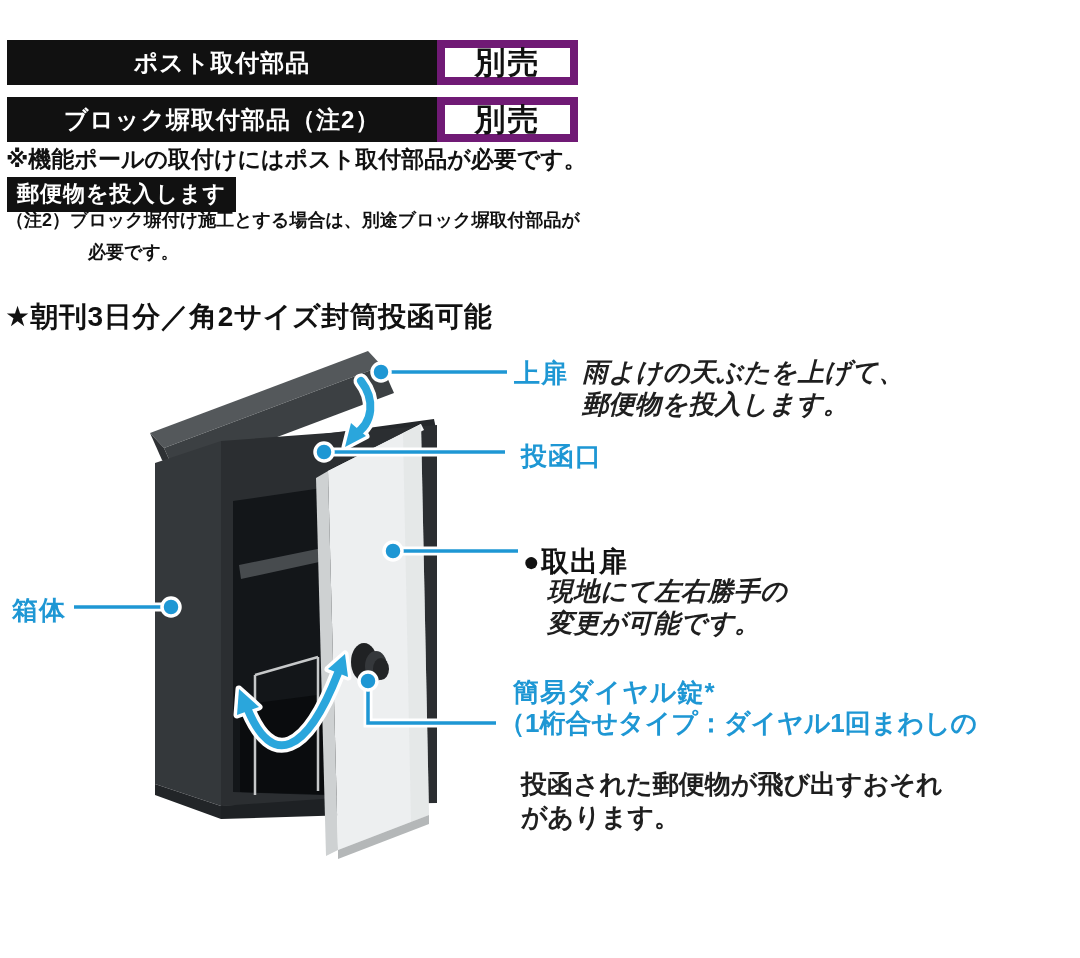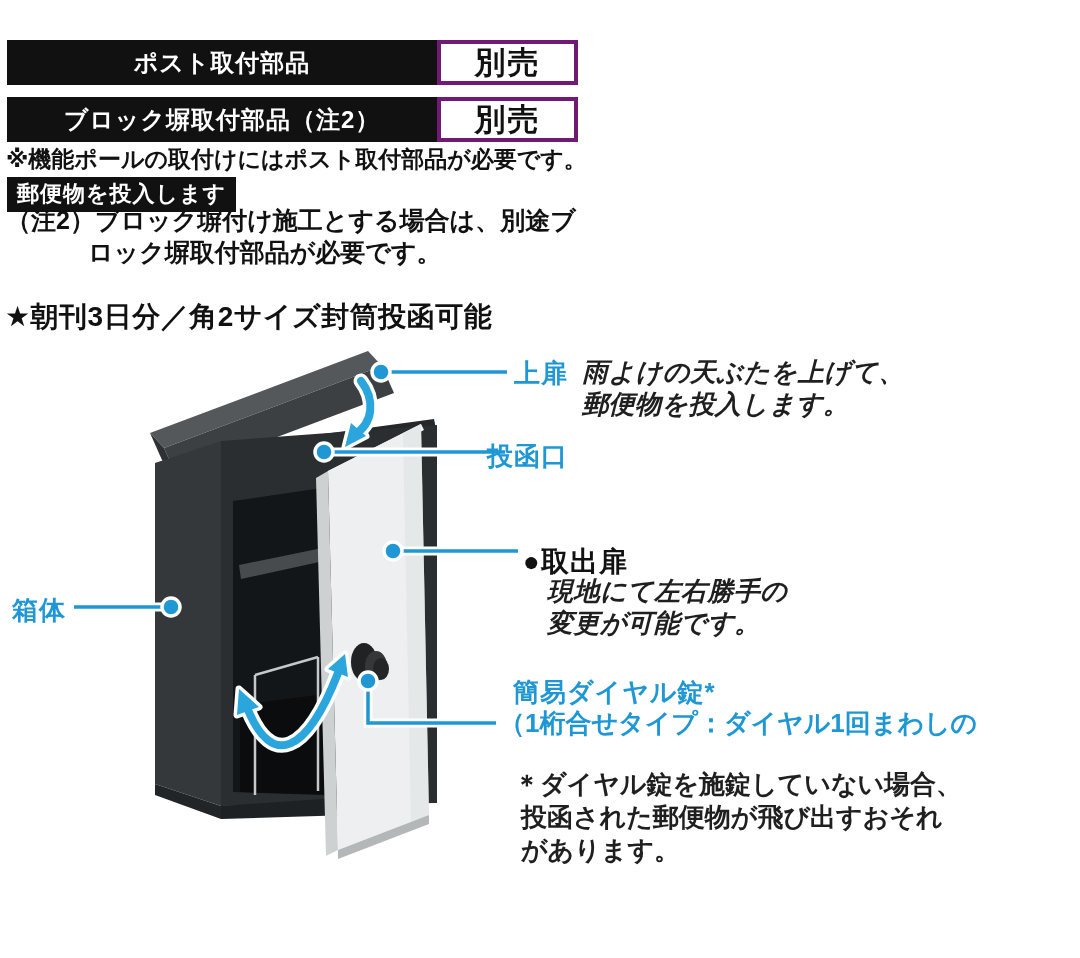--- a/index.html
+++ b/index.html
@@ -10,27 +10,27 @@
   *{margin:0;padding:0;box-sizing:border-box;}
   html,body{background:#fff;}
   .page{
     position:relative;width:1080px;height:958px;background:#ffffff;overflow:hidden;
     font-family:"Liberation Sans","DejaVu Sans",sans-serif;color:var(--text-black);
   }
   
   .spec-table{position:absolute;left:7px;top:40px;display:grid;grid-template-columns:430px 141px;row-gap:12px;}
   .spec-label{background:#111;color:#fff;height:45px;display:flex;align-items:center;justify-content:center;
     font-size:24px;font-weight:700;letter-spacing:1px;}
-  .spec-value{background:#fff;border:4px solid #701a75;color:#111;height:45px;display:flex;align-items:center;justify-content:center;
+  .spec-value{background:#fff;border:8px solid #701a75;color:#111;height:45px;display:flex;align-items:center;justify-content:center;
     font-size:31px;font-weight:600;letter-spacing:2px;}
   
   .note1{position:absolute;left:6px;top:144px;font-size:23px;font-weight:600;color:#111;letter-spacing:0px;}
   .badge{position:absolute;left:7px;top:177px;background:#111;color:#fff;font-size:22px;font-weight:600;
     padding:2px 10px 3px 10px;letter-spacing:1px;}
-  .note2{position:absolute;left:6px;top:204px;width:588px;font-size:25px;font-weight:600;color:#111;
+  .note2{position:absolute;left:6px;top:204px;width:588px;font-size:18px;font-weight:600;color:#111;
     line-height:32px;padding-left:82px;text-indent:-82px;}
   .feature-title{position:absolute;left:5px;top:298px;font-size:28px;font-weight:700;color:#111;letter-spacing:0.5px;}
   
   .diagram{position:absolute;left:0;top:335px;width:1080px;height:623px;}
   .diagram svg{position:absolute;left:0;top:0;}
   .callout{position:absolute;white-space:nowrap;}
   .callout-label{color:var(--accent-blue);font-size:26px;font-weight:700;letter-spacing:1px;}
   .callout-desc{color:#1f1f1f;font-size:26px;font-weight:600;line-height:32px;letter-spacing:0.5px;font-style:italic;}
   .bullet-heading{color:#111;font-size:28px;font-weight:700;letter-spacing:1px;}
   .dial-sub{color:var(--accent-blue);font-size:26px;font-weight:700;line-height:31px;letter-spacing:0px;}
@@ -143,34 +143,33 @@
         <circle class="dot" cx="368" cy="346" r="9"></circle>
       </g>
     </svg>
 
     <div class="callout callout-label" style="left:514px;top:21px;">上扉</div>
     <div class="callout callout-desc" style="left:582px;top:21px;">
       <div>雨よけの天ぶたを上げて、</div>
       <div>郵便物を投入します。</div>
     </div>
 
-    <div class="callout callout-label" style="left:487px;top:104px;">投函口</div>
+    <div class="callout callout-label" style="left:521px;top:104px;">投函口</div>
 
     <div class="callout bullet-heading" style="left:523px;top:208px;">●取出扉</div>
     <div class="callout callout-desc" style="left:547px;top:240px;">
       <div>現地にて左右勝手の</div>
       <div>変更が可能です。</div>
     </div>
 
     <div class="callout callout-label" style="left:12px;top:258px;">箱体</div>
 
     <div class="callout callout-label" style="left:513px;top:340px;">簡易ダイヤル錠*</div>
     <div class="callout dial-sub" style="left:499px;top:373px;">
       <div>（1桁合せタイプ：ダイヤル1回まわしの</div>
     </div>
     <div class="callout dial-note" style="left:514px;top:433px;">
-      <div>＊ダイヤル錠を施錠していない場合、</div>
       <div class="indent">投函された郵便物が飛び出すおそれ</div>
       <div class="indent">があります。</div>
     </div>
 
   </div>
 </div>
 
 </body></html>

